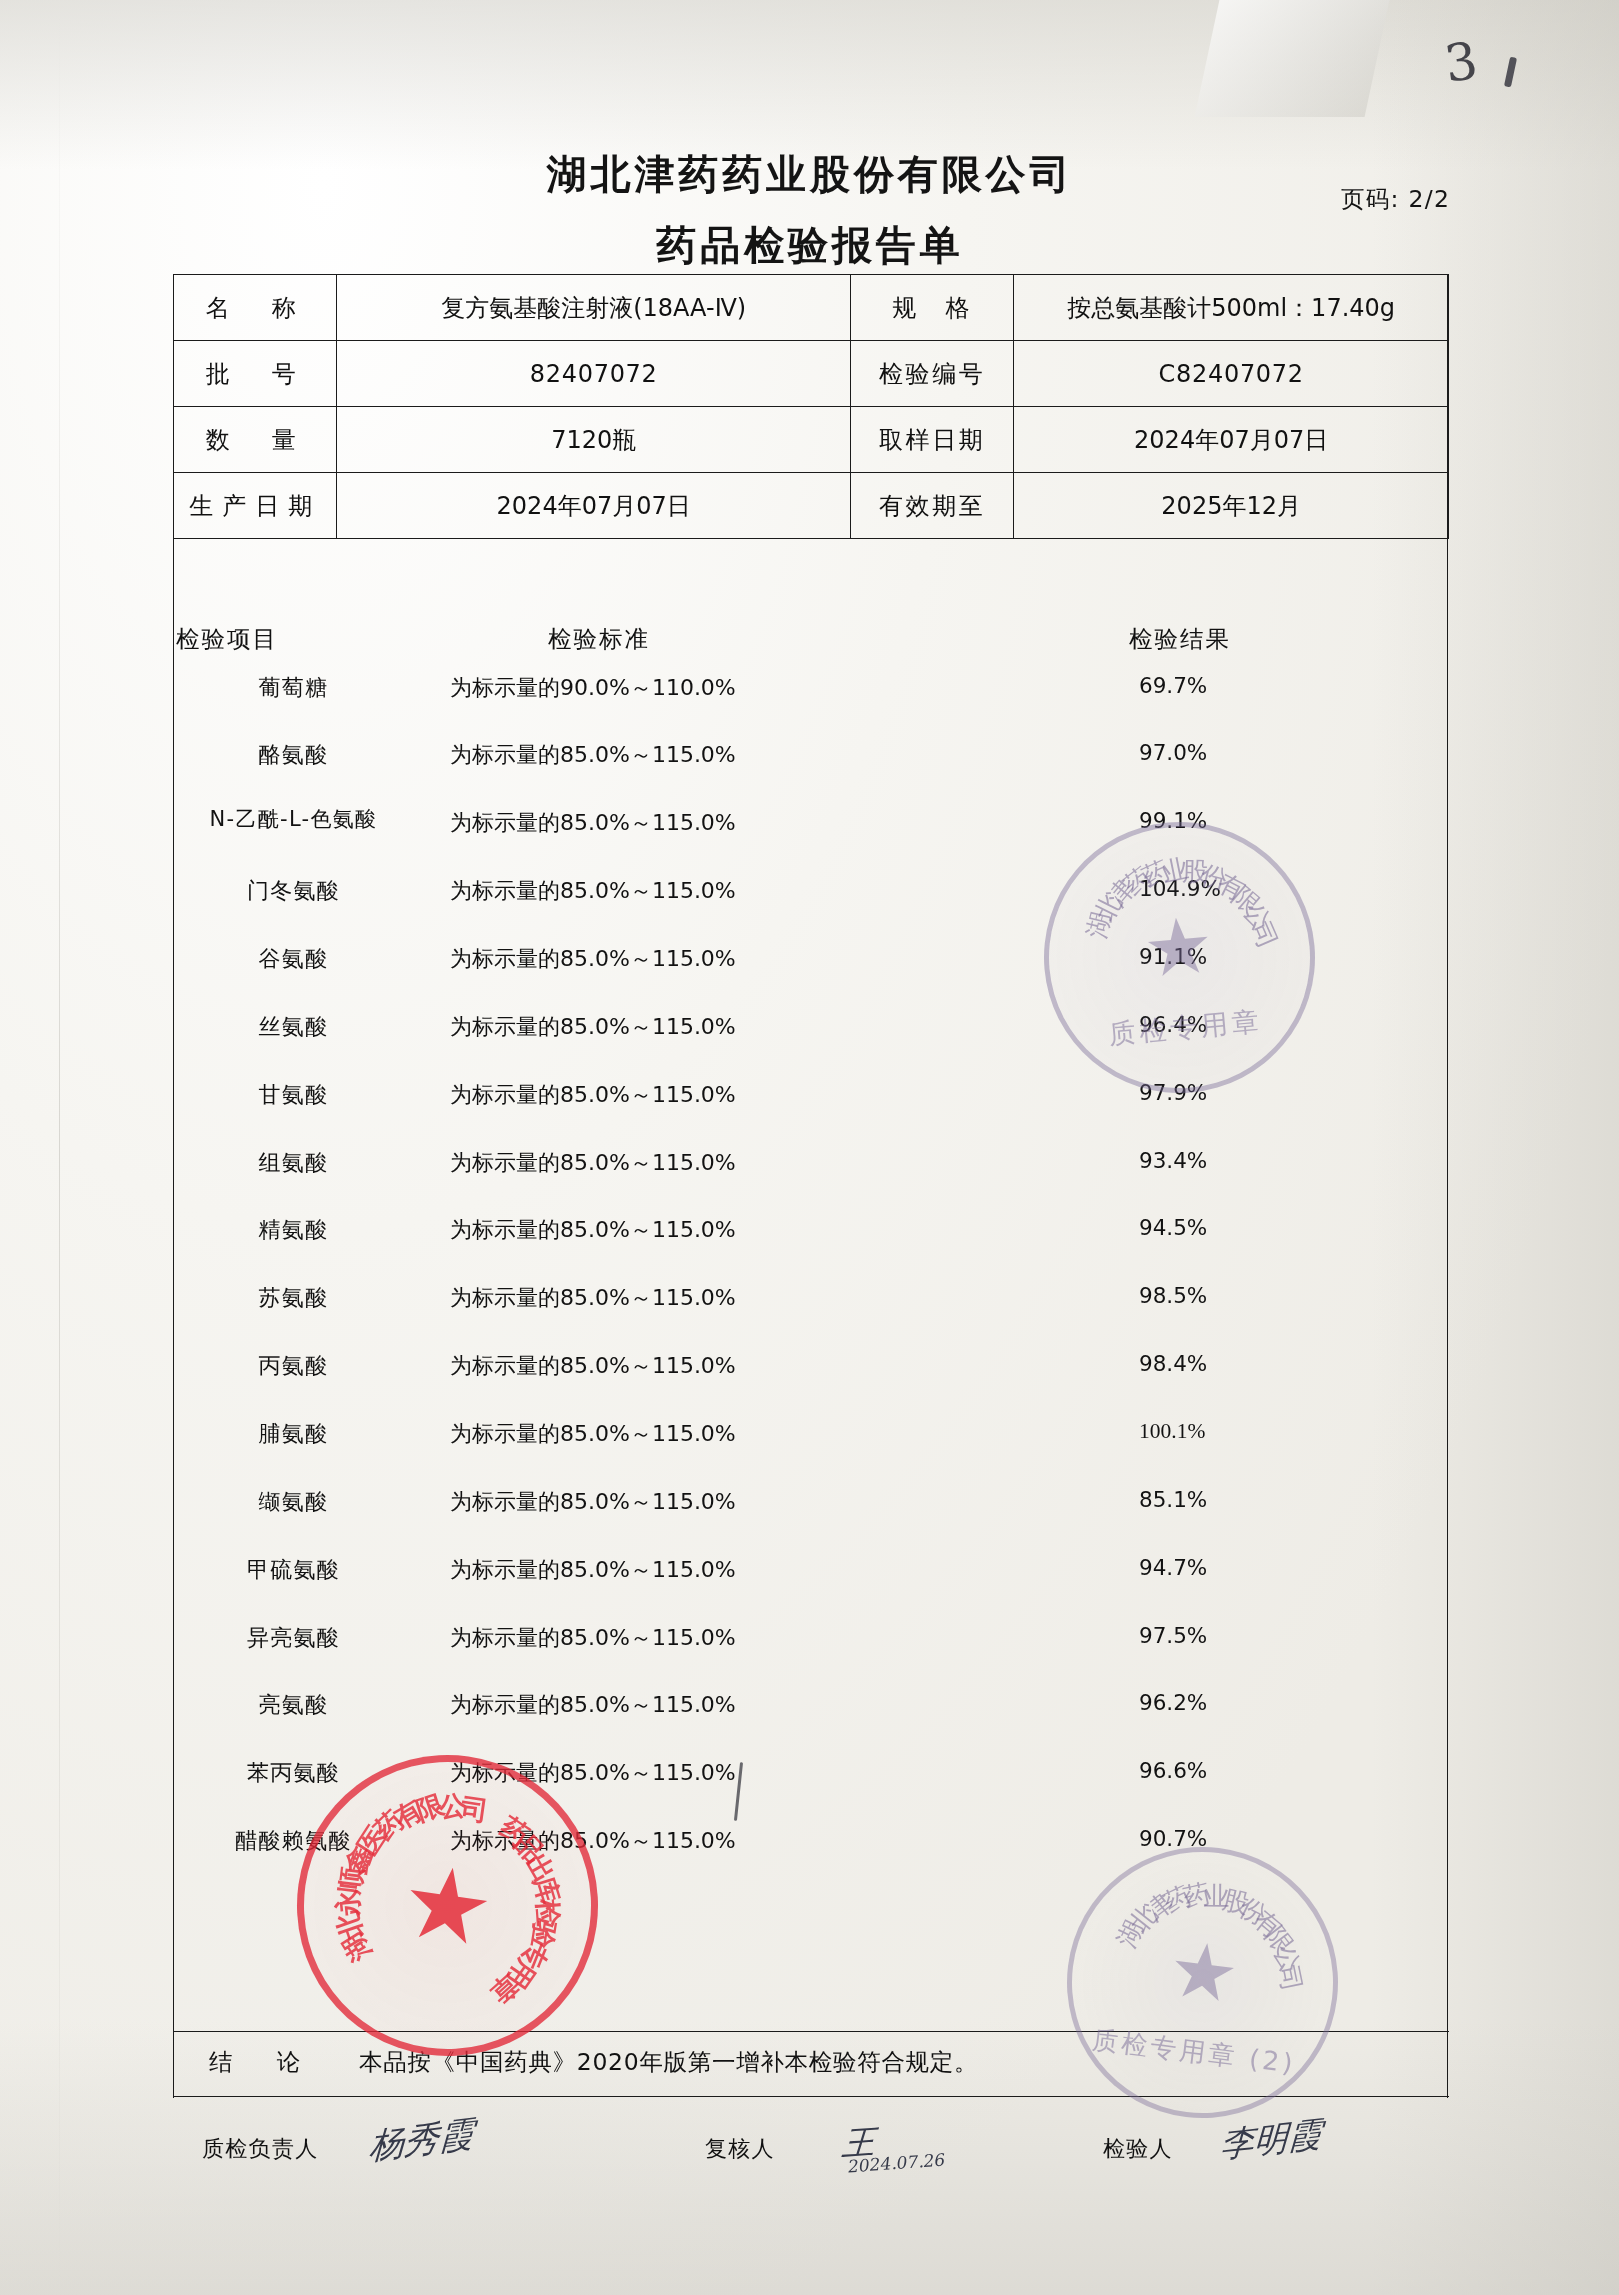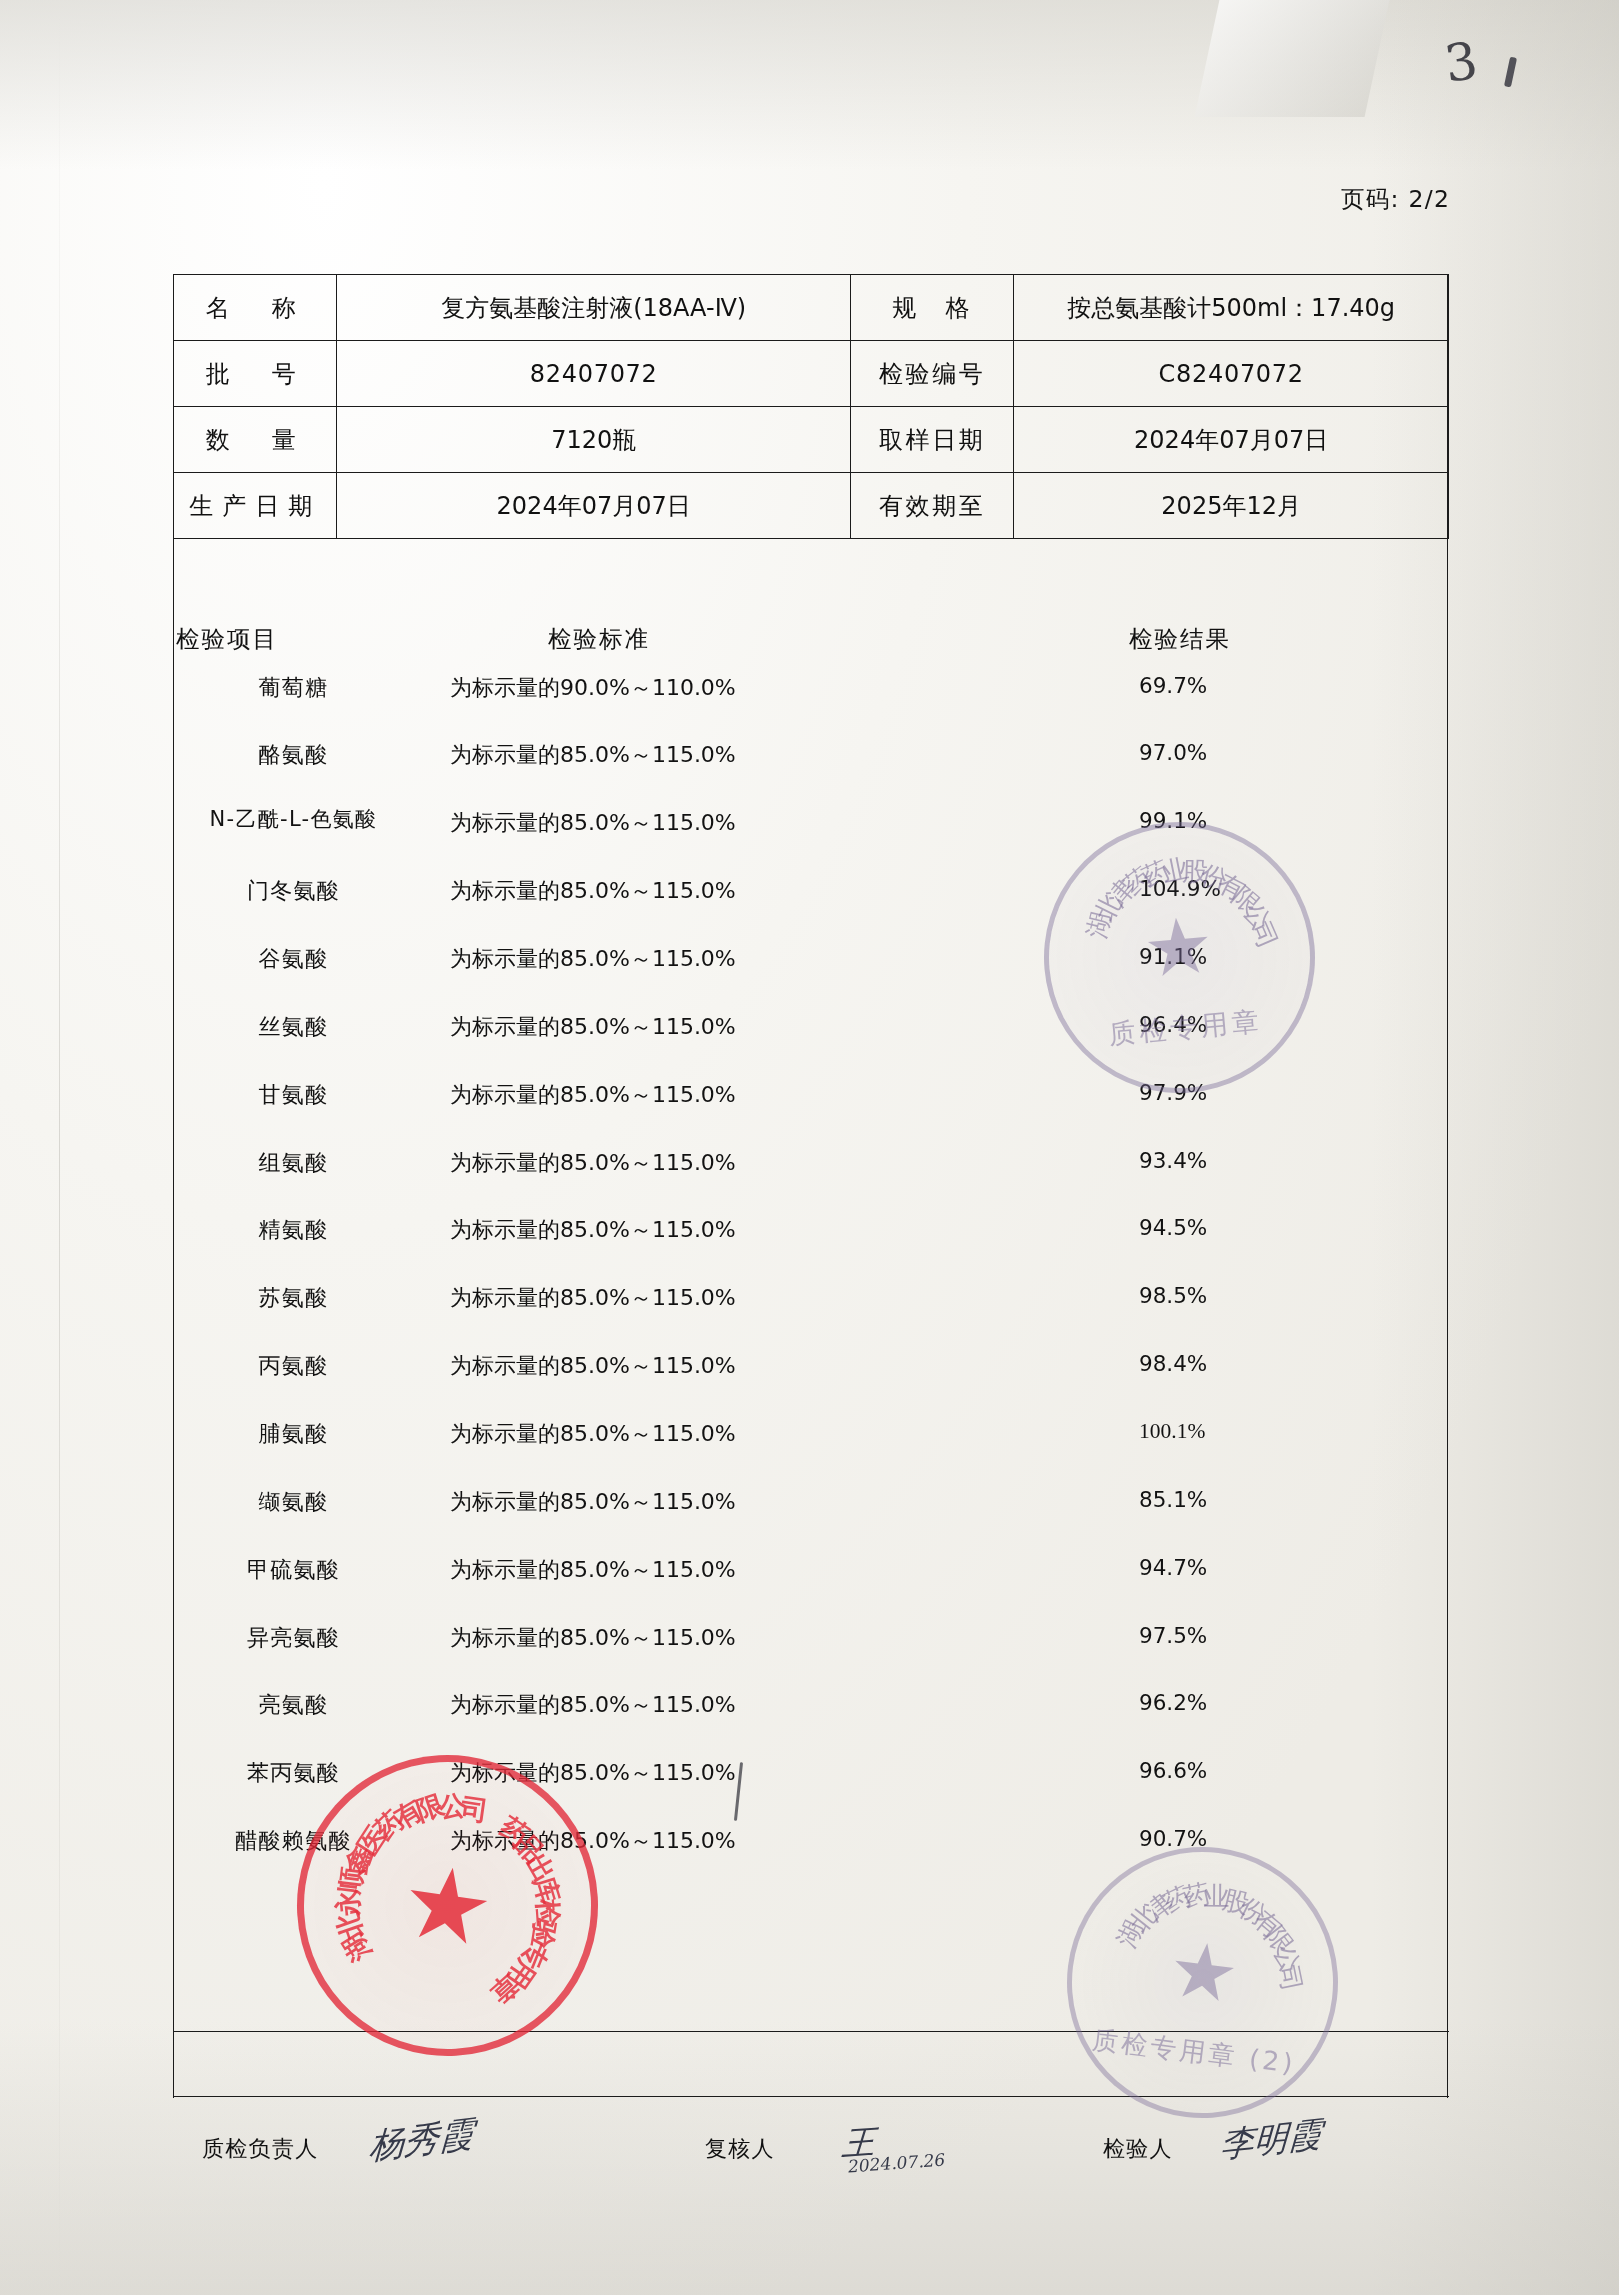--- a/index.html
+++ b/index.html
@@ -226,20 +226,24 @@
 <div class="shade2"></div>
 <div class="shade3"></div>
 <div class="creaseA"></div>
 <div class="creaseB"></div>
 
 <div class="page">
 
   <div class="pen-mark">3</div>
   <div class="pen-tick"></div>
 
+  <div class="title-wrap">
+    <div class="title1">湖北津药药业股份有限公司</div>
+    <div class="title2">药品检验报告单</div>
+  </div>
   <div class="page-no">页码: 2/2</div>
 
   <table class="info-table">
     <tbody>
       <tr>
         <td class="lbl">名　称</td>
         <td class="val">复方氨基酸注射液(18AA-Ⅳ)</td>
         <td class="lbl2">规　格</td>
         <td class="val2">按总氨基酸计500ml：17.40g</td>
       </tr>
@@ -361,20 +365,24 @@
         <div class="r-std" style="top: 1092px;">为标示量的85.0%～115.0%</div>
         <div class="r-res" style="top: 1092px;">96.6%</div>
       </div>
       <div class="row">
         <div class="r-item" style="top: 1160px;">醋酸赖氨酸</div>
         <div class="r-std" style="top: 1160px;">为标示量的85.0%～115.0%</div>
         <div class="r-res" style="top: 1160px;">90.7%</div>
       </div>
     </div>
 
+  <div class="concl">
+    <span class="c-lbl">结　论</span>
+    <span class="c-txt">本品按《中国药典》2020年版第一增补本检验符合规定。</span>
+  </div>
 
   <div class="signs">
     <span class="s s1">质检负责人</span>
     <span class="s s2">复核人</span>
     <span class="s s3">检验人</span>
   </div>
 
   <div class="hand hand1">杨秀霞</div>
   <div class="hand hand2">王</div>
   <div class="hand hand2b">2024.07.26</div>

